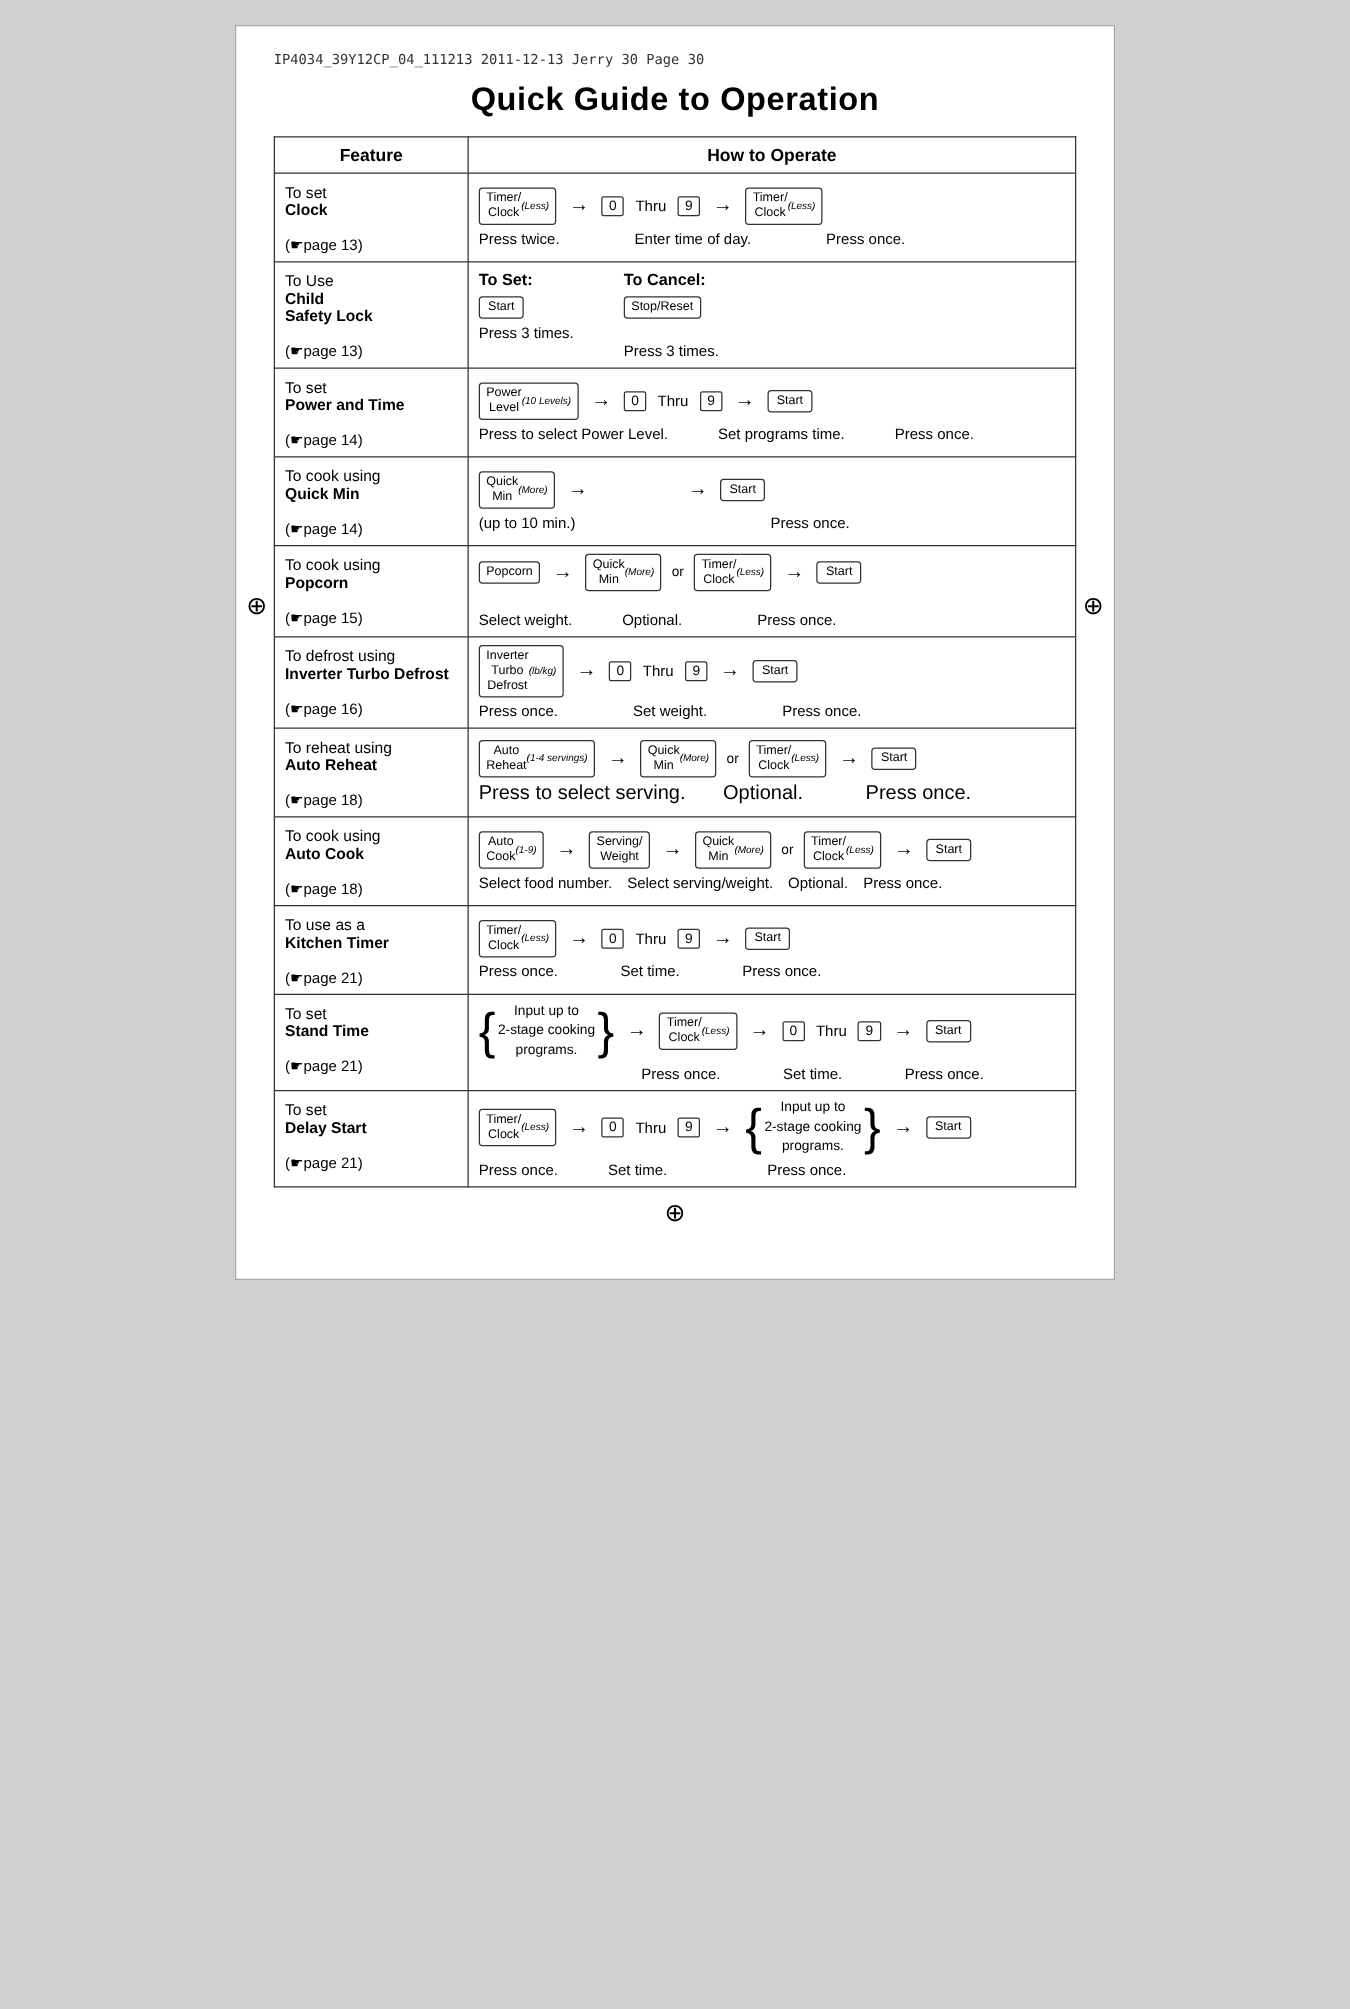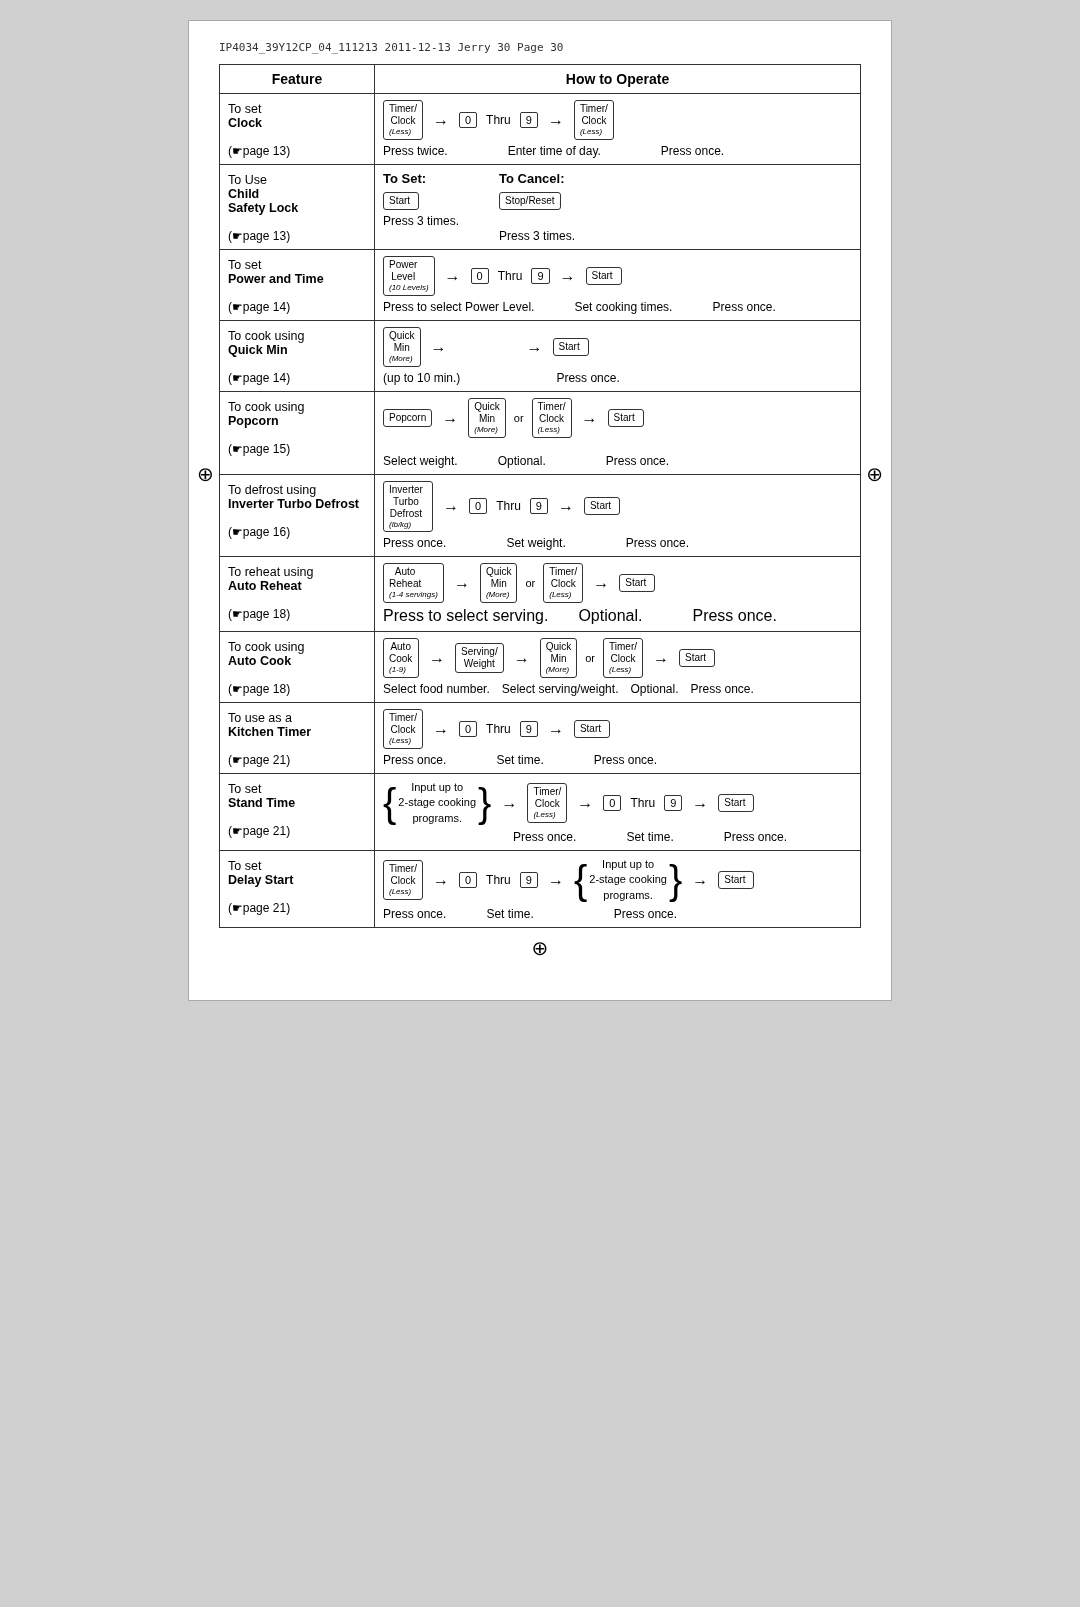--- a/index.html
+++ b/index.html
@@ -56,22 +56,22 @@
     }
     .feature-col strong {
       display: block;
     }
     .feature-col .page-ref {
       font-size: 12px;
     }
     
     .btn-key {
       display: inline-flex;
-      flex-direction: column;
-      align-items: flex-start;
+      flex-direction: row;
+      align-items: center;
       justify-content: center;
       border: 1.5px solid #333;
       border-radius: 3px;
       padding: 2px 5px;
       font-size: 10px;
       line-height: 1.2;
       text-align: center;
       min-width: 36px;
       background: #fff;
       vertical-align: middle;
@@ -139,20 +139,21 @@
   </style>
 </head>
 <body>
 
 <div class="page">
   <div class="page-header">IP4034_39Y12CP_04_111213  2011-12-13  Jerry       30  Page 30</div>
 
   <div style="position:absolute;left:8px;top:45%;font-size:20px;">⊕</div>
   <div style="position:absolute;right:8px;top:45%;font-size:20px;">⊕</div>
 
+  <div class="page-title">Quick Guide to Operation</div>
 
   <table class="main-table">
     <thead>
       <tr>
         <th>Feature</th>
         <th>How to Operate</th>
       </tr>
     </thead>
     <tbody>
 
@@ -228,21 +229,21 @@
             <span class="num-box">0</span>
             <span class="thru-text">Thru</span>
             <span class="num-box">9</span>
             <span class="arrow">→</span>
             <div class="btn-key">
               <span class="main-label">Start</span>
             </div>
           </div>
           <div style="display:flex;gap:40px;margin-top:4px;font-size:12px;">
             <span>Press to select Power Level.</span>
-            <span>Set cooking times.</span>
+            <span>Set programs time.</span>
             <span>Press once.</span>
           </div>
         </td>
       </tr>
 
       <tr>
         <td class="feature-col">
           To cook using<br><strong>Quick Min</strong><br><span class="page-ref">(☛page 14)</span>
         </td>
         <td>
@@ -253,21 +254,21 @@
                 <span class="sub-label">(More)</span>
               </div>
             </div>
             <span class="arrow">→</span>
             <span style="display:inline-block;width:60px;"></span>
             <span class="arrow">→</span>
             <div class="btn-key">
               <span class="main-label">Start</span>
             </div>
           </div>
-          <div style="display:flex;gap:56px;margin-top:4px;font-size:12px;">
+          <div style="display:flex;gap:116px;margin-top:4px;font-size:12px;">
             <span>(up to 10 min.)</span>
             <span style="margin-left:40px;">Press once.</span>
           </div>
         </td>
       </tr>
 
       <tr>
         <td class="feature-col">
           To cook using<br><strong>Popcorn</strong><br><span class="page-ref">(☛page 15)</span>
         </td>

